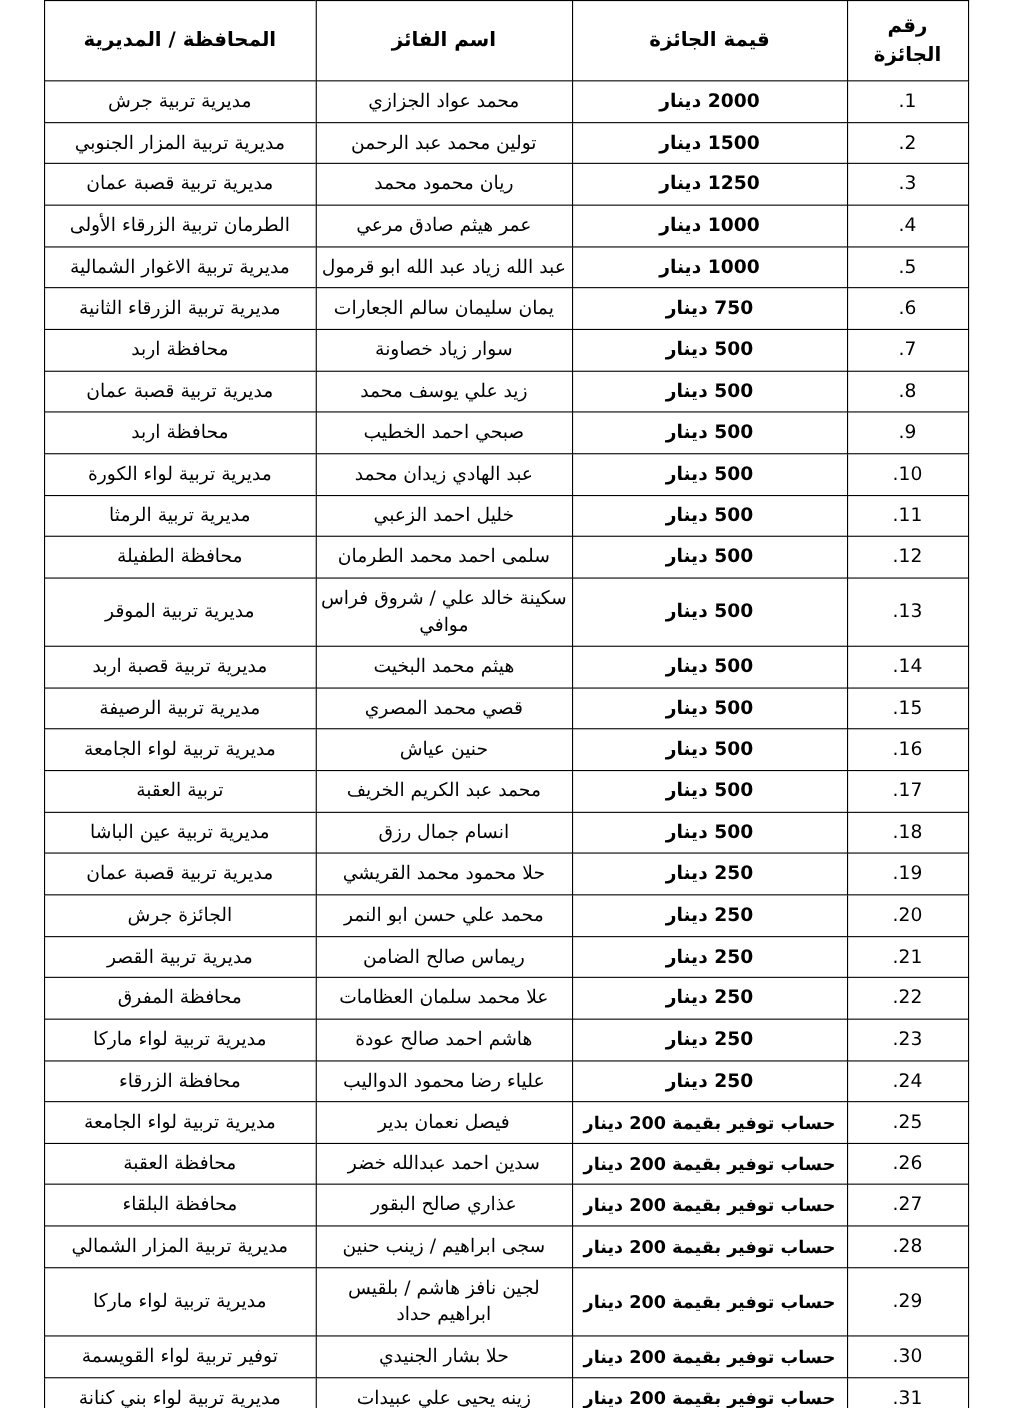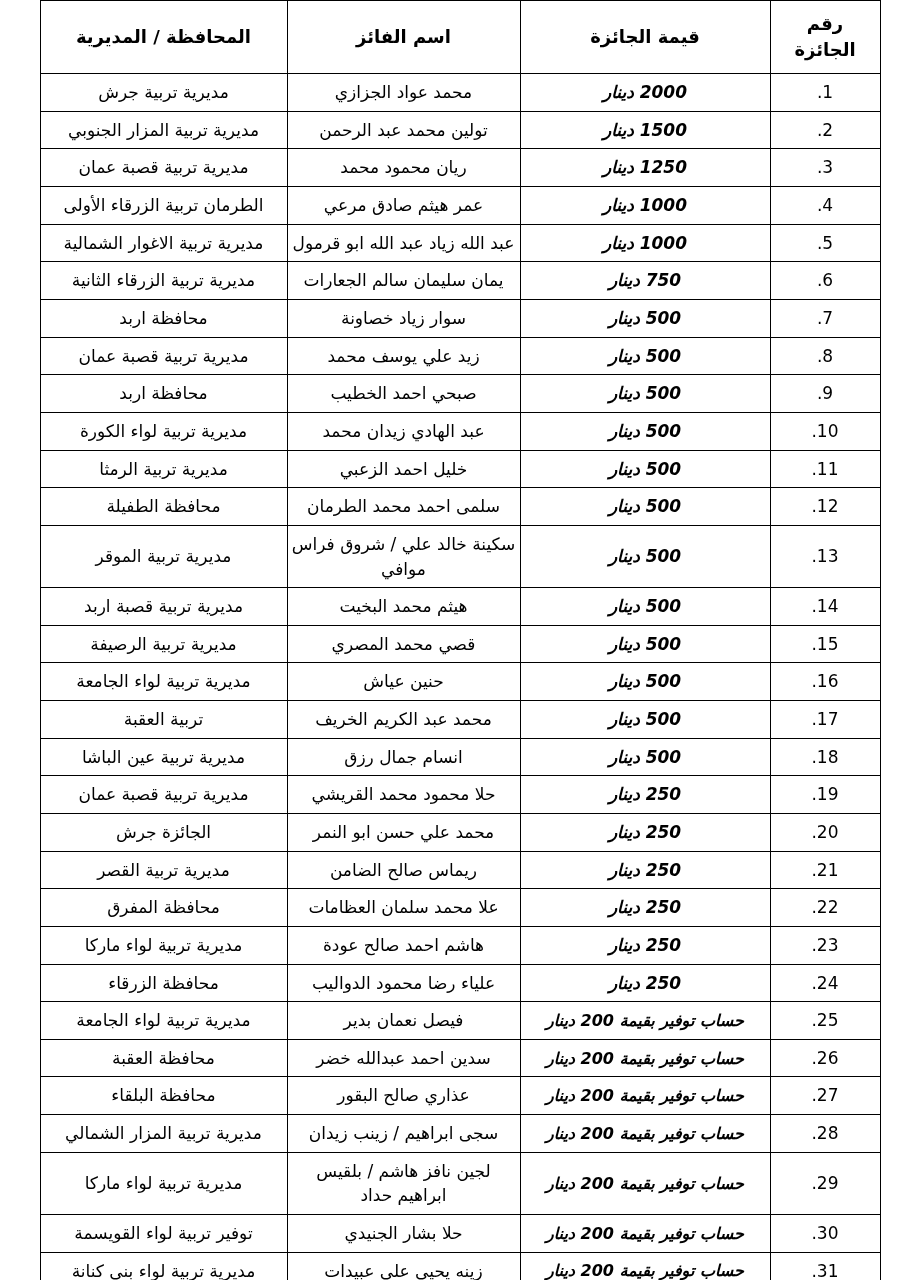--- a/index.html
+++ b/index.html
@@ -50,21 +50,20 @@
     height: 24px;
   }
   td.num {
     font-size: 17.5px;
     font-weight: normal;
     direction: ltr;
   }
   td.prize {
     font-weight: bold;
     font-size: 17px;
-    font-style: italic;
   }
   td.prize.small {
     font-size: 16px;
   }
   td.name, td.dir {
     font-weight: normal;
     font-size: 17px;
   }
   
   .clip-top {
@@ -249,21 +248,21 @@
         </tr>
         <tr>
           <td class="num">.27</td>
           <td class="prize small">حساب توفير بقيمة 200 دينار</td>
           <td class="name">عذاري صالح البقور</td>
           <td class="dir">محافظة البلقاء</td>
         </tr>
         <tr>
           <td class="num">.28</td>
           <td class="prize small">حساب توفير بقيمة 200 دينار</td>
-          <td class="name">سجى ابراهيم / زينب زيدان</td>
+          <td class="name">سجى ابراهيم / زينب حنين</td>
           <td class="dir">مديرية تربية المزار الشمالي</td>
         </tr>
         <tr>
           <td class="num">.29</td>
           <td class="prize small">حساب توفير بقيمة 200 دينار</td>
           <td class="name">لجين نافز هاشم / بلقيس ابراهيم حداد</td>
           <td class="dir">مديرية تربية لواء ماركا</td>
         </tr>
         <tr>
           <td class="num">.30</td>

